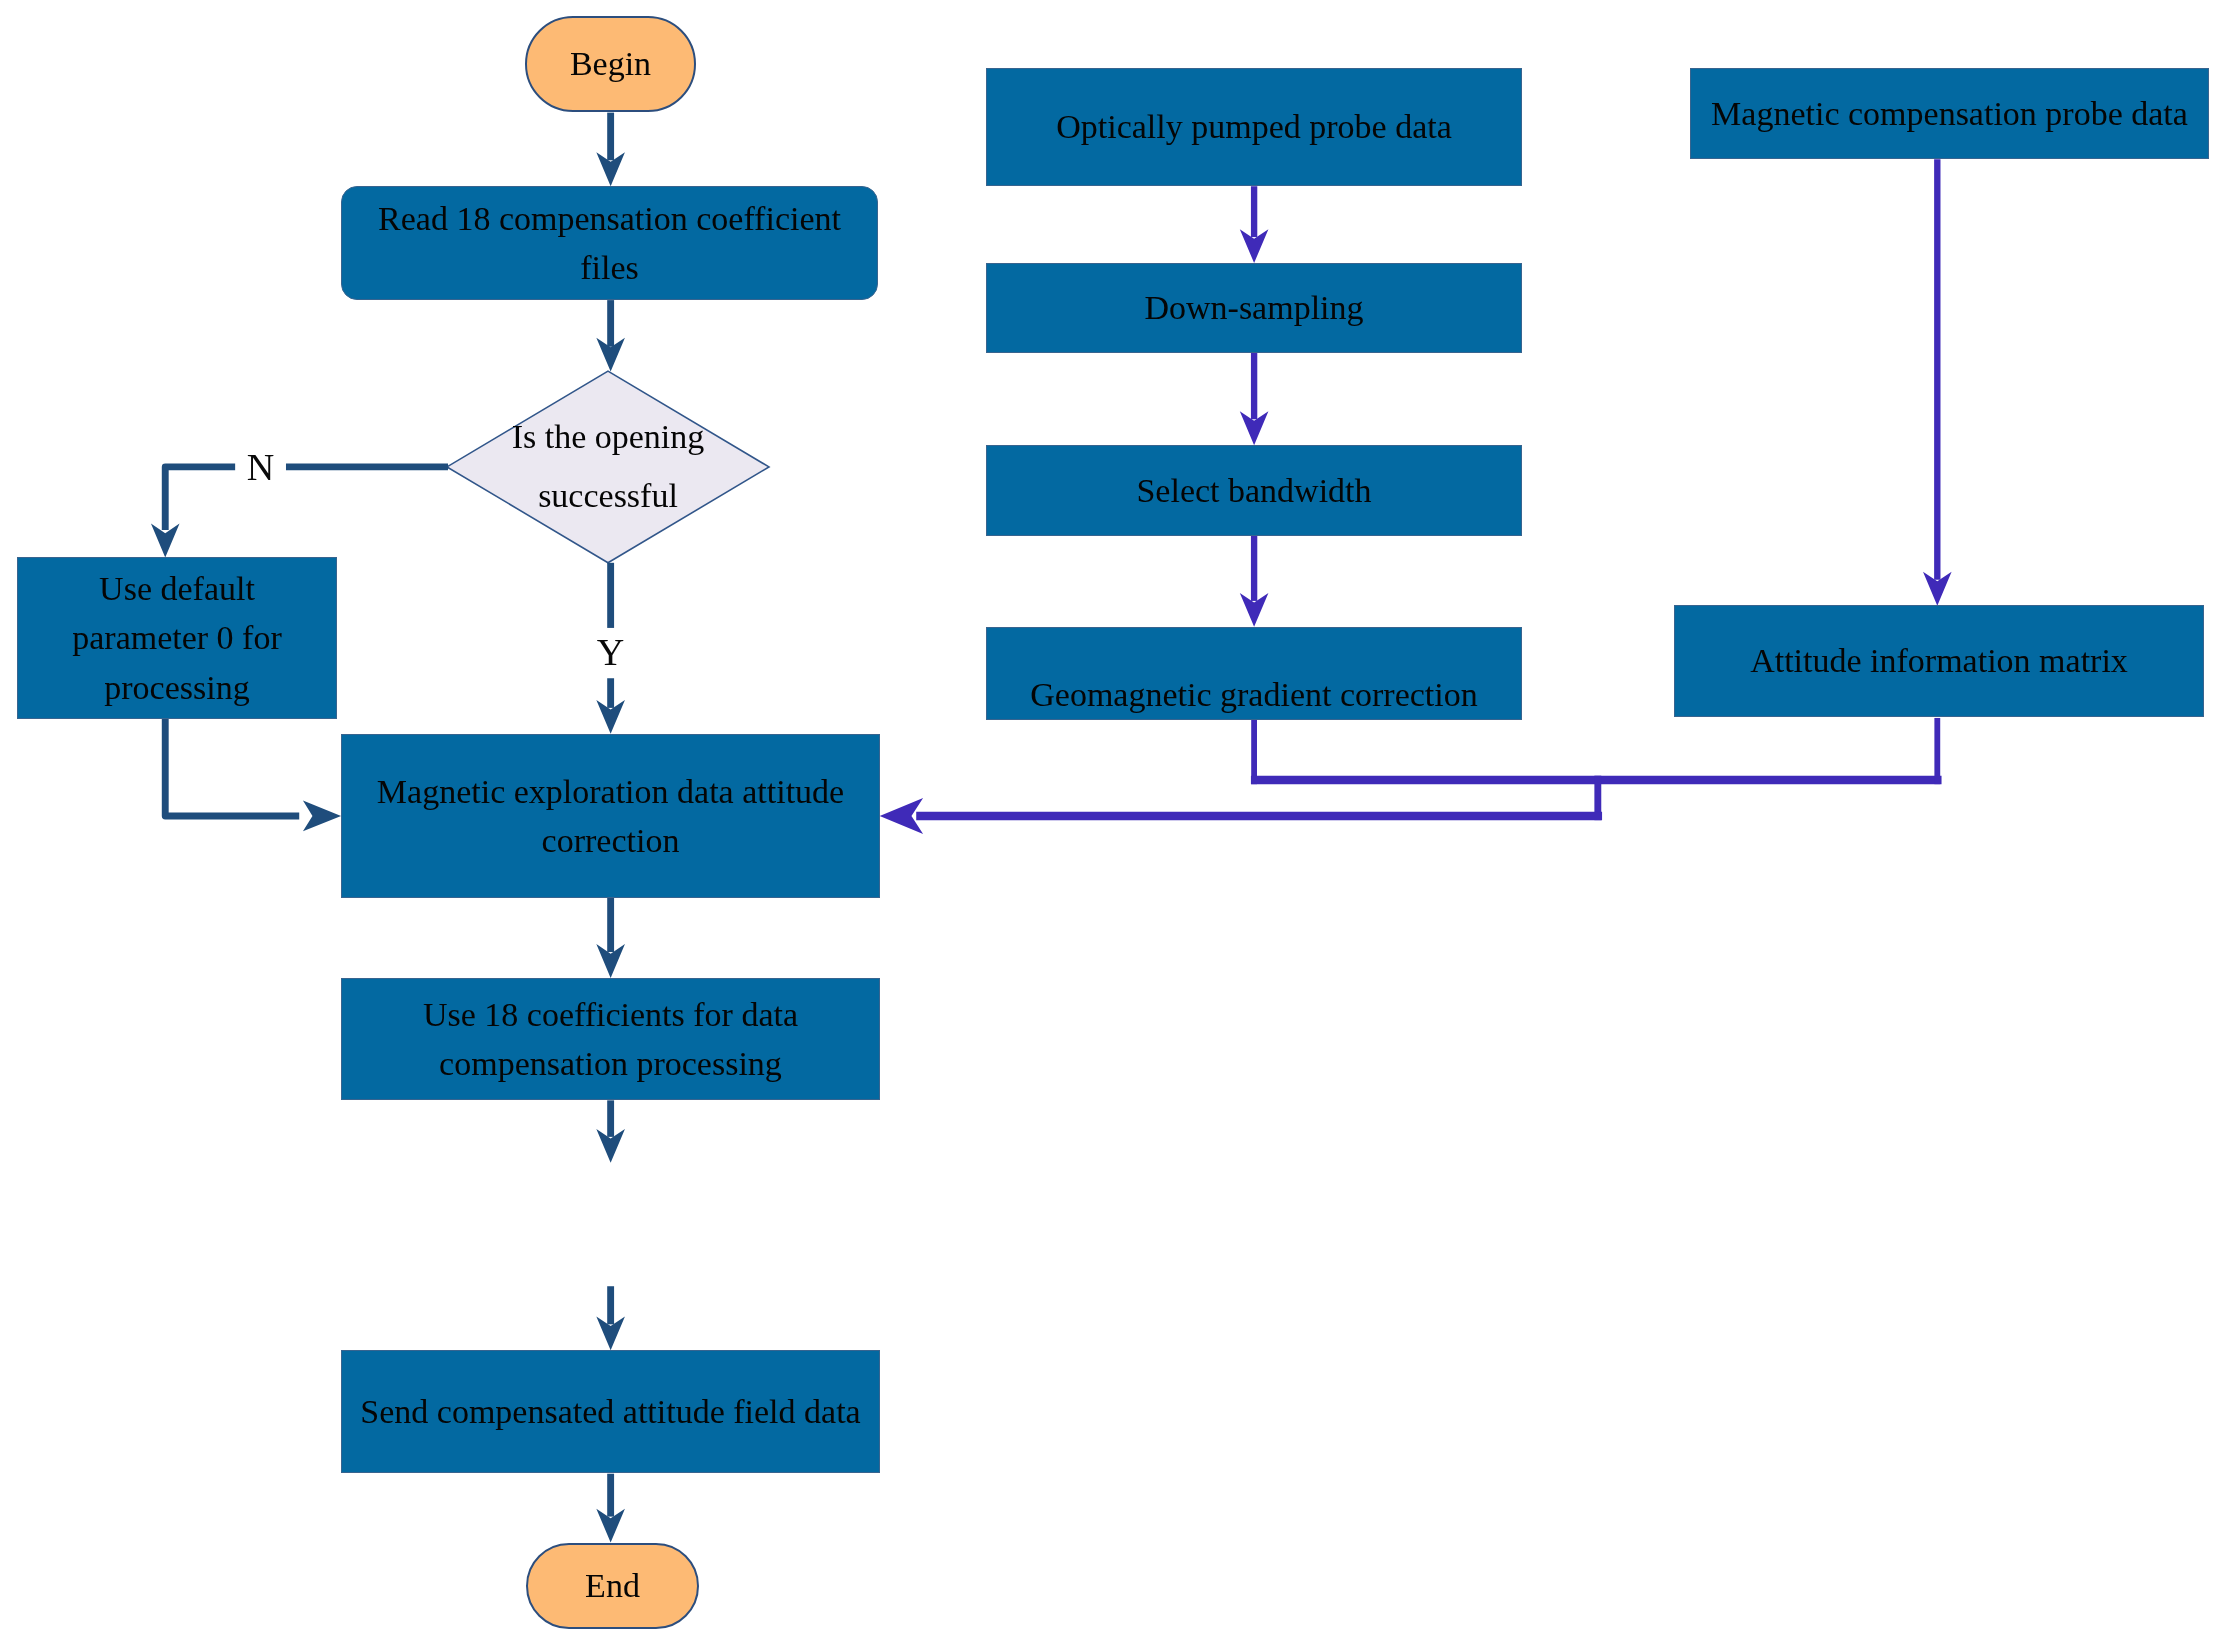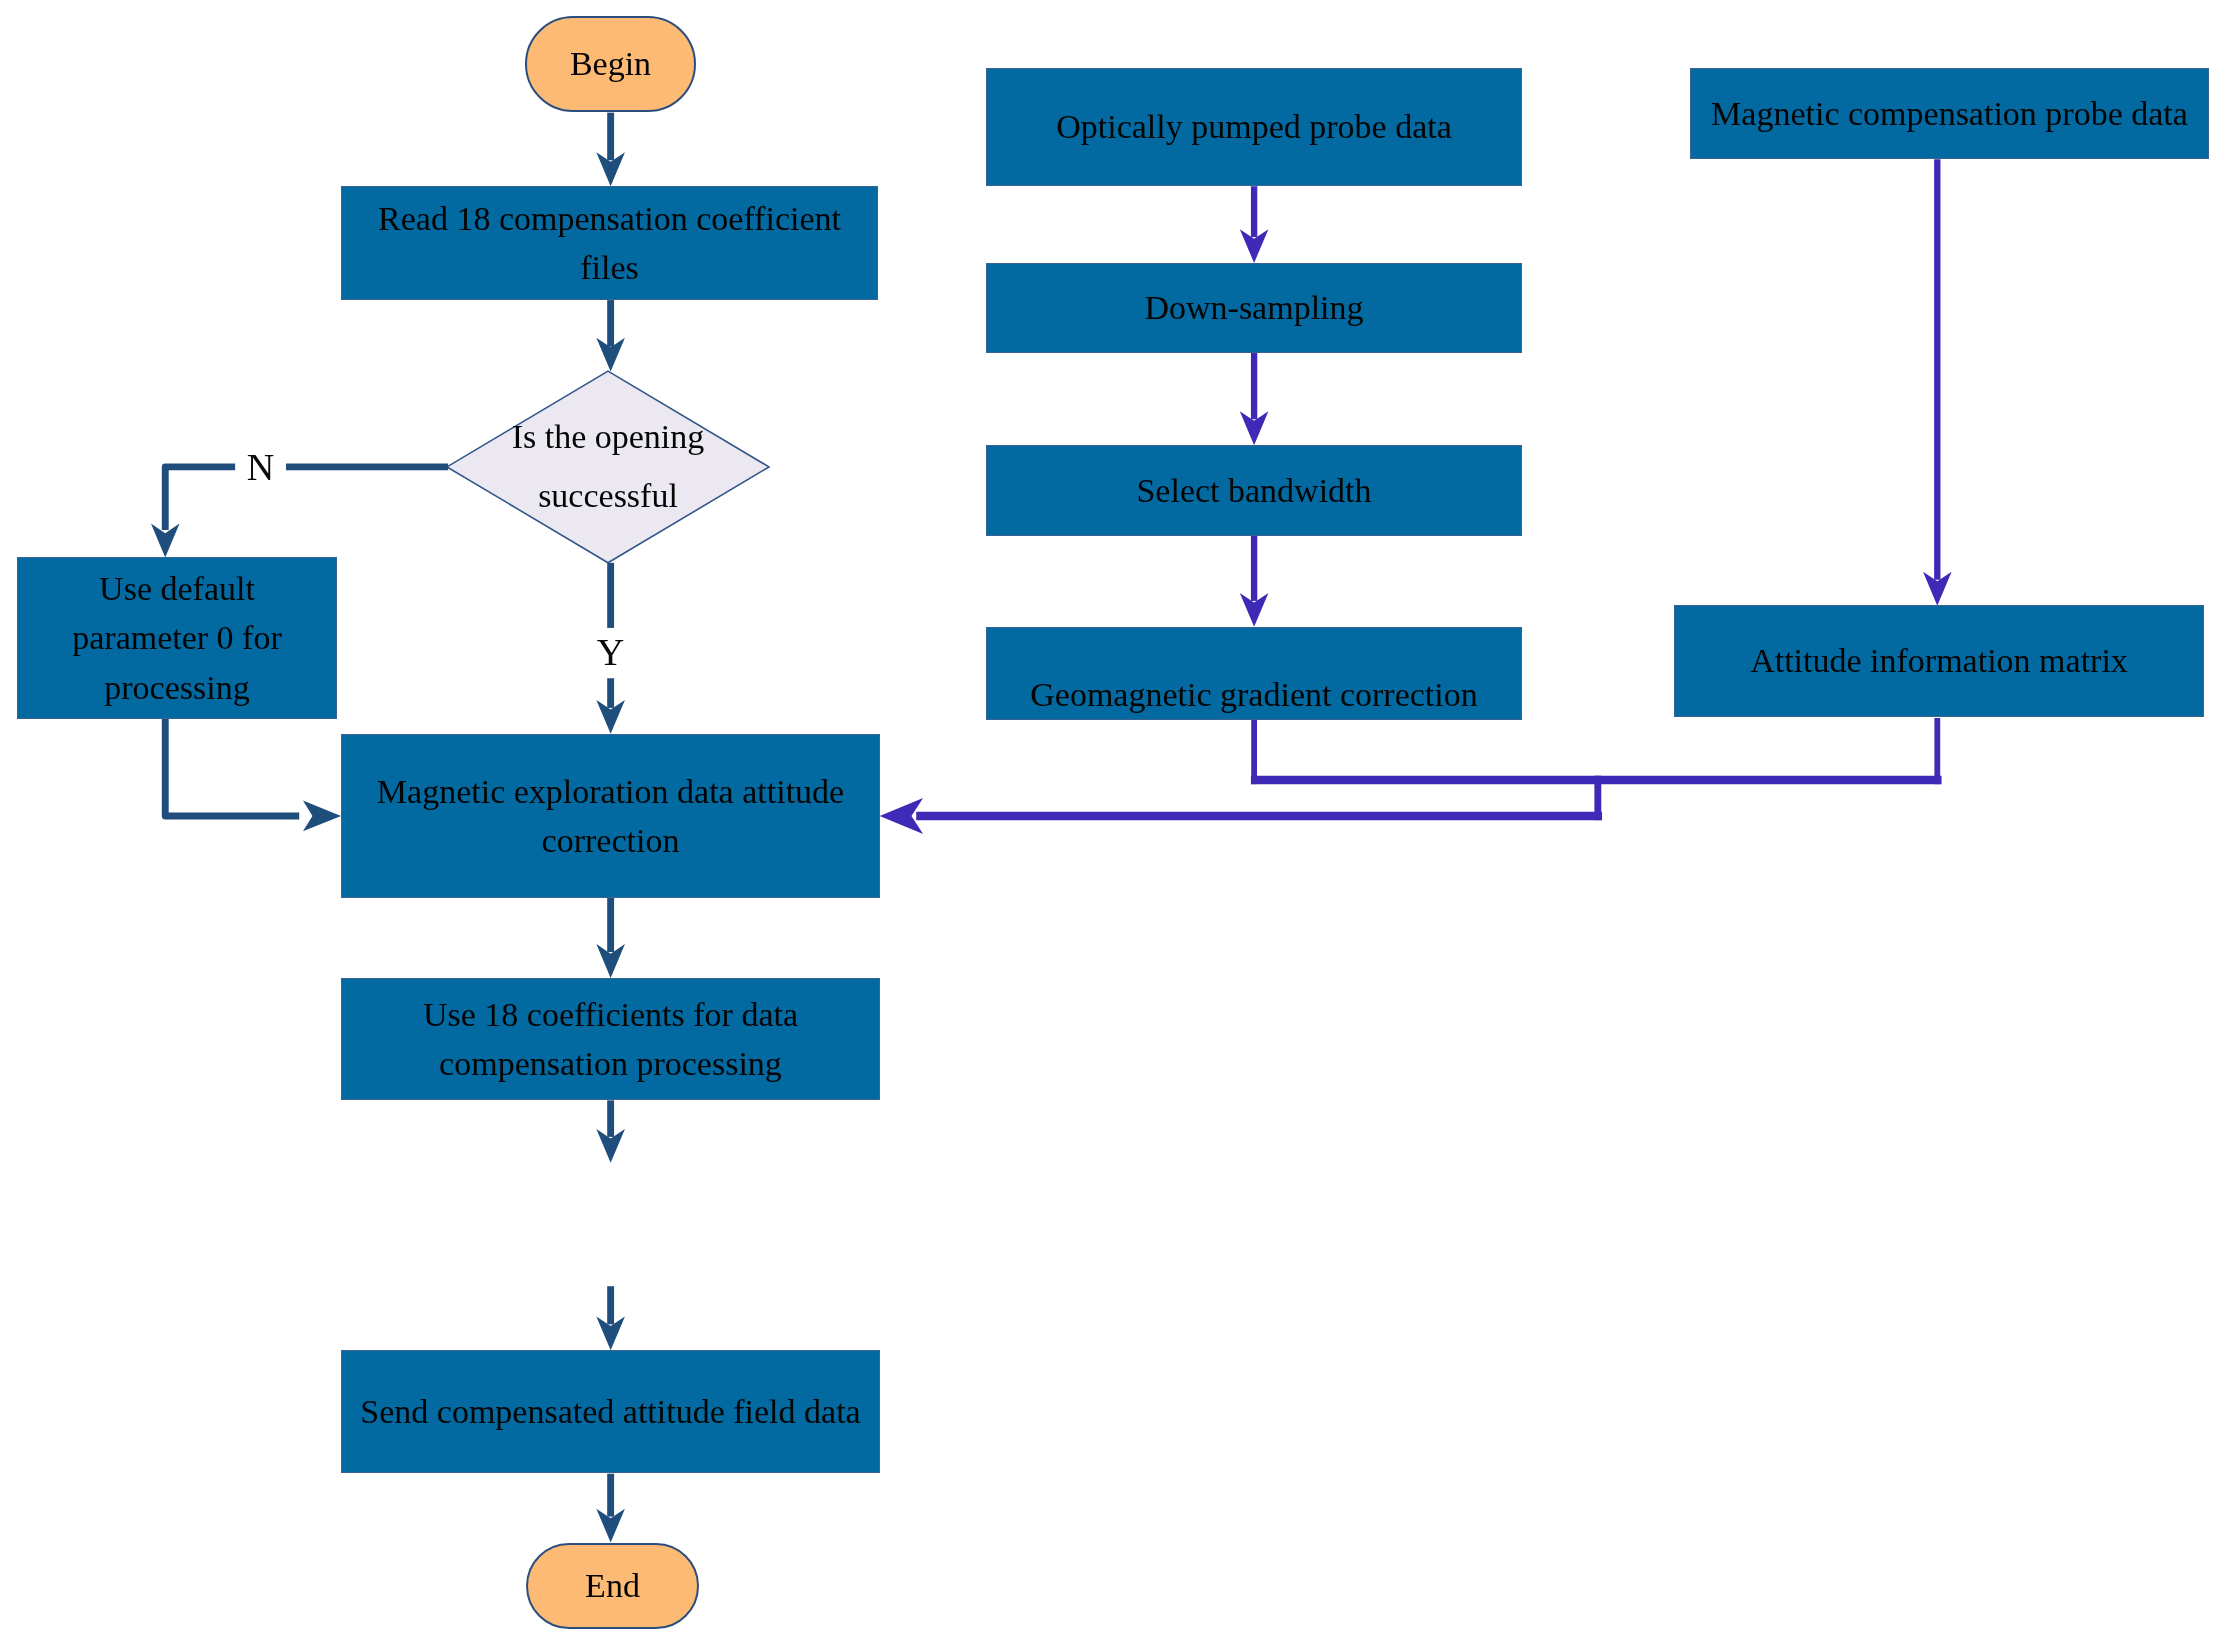--- a/index.html
+++ b/index.html
@@ -155,21 +155,21 @@
     </g>
 
     <text class="edge-label" x="492" y="906">N</text>
     <text class="edge-label" x="1153" y="1255">Y</text>
   </svg>
 
   <div class="node terminator" style="left:525px; top:16px; width:171px; height:96px;">
     <span>Begin</span>
   </div>
 
-  <div class="node process" style="left:341px; top:186px; width:537px; height:114px;">
+  <div class="node process" style="left:341px; top:186px; width:537px; height:114px;border-radius:16px;">
     <span>Read 18 compensation coefficient files</span>
   </div>
 
   <div class="node decision-label" style="left:486px; top:418px; width:244px; height:96px; padding:0;">
     <span>Is the opening successful</span>
   </div>
 
   <div class="node process" style="left:17px; top:557px; width:320px; height:162px;">
     <span>Use default parameter 0 for processing</span>
   </div>

